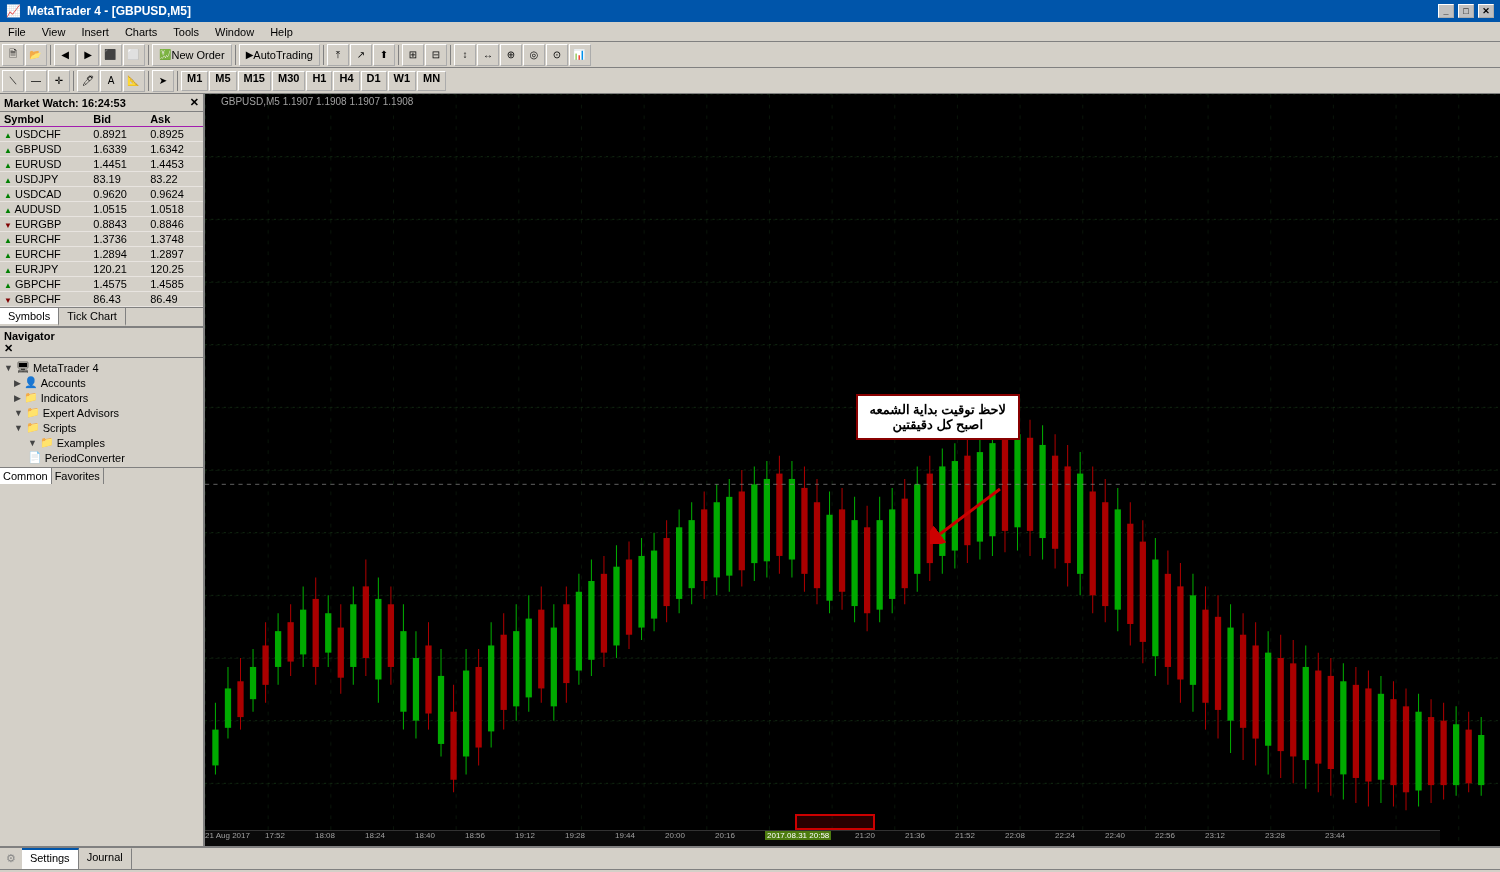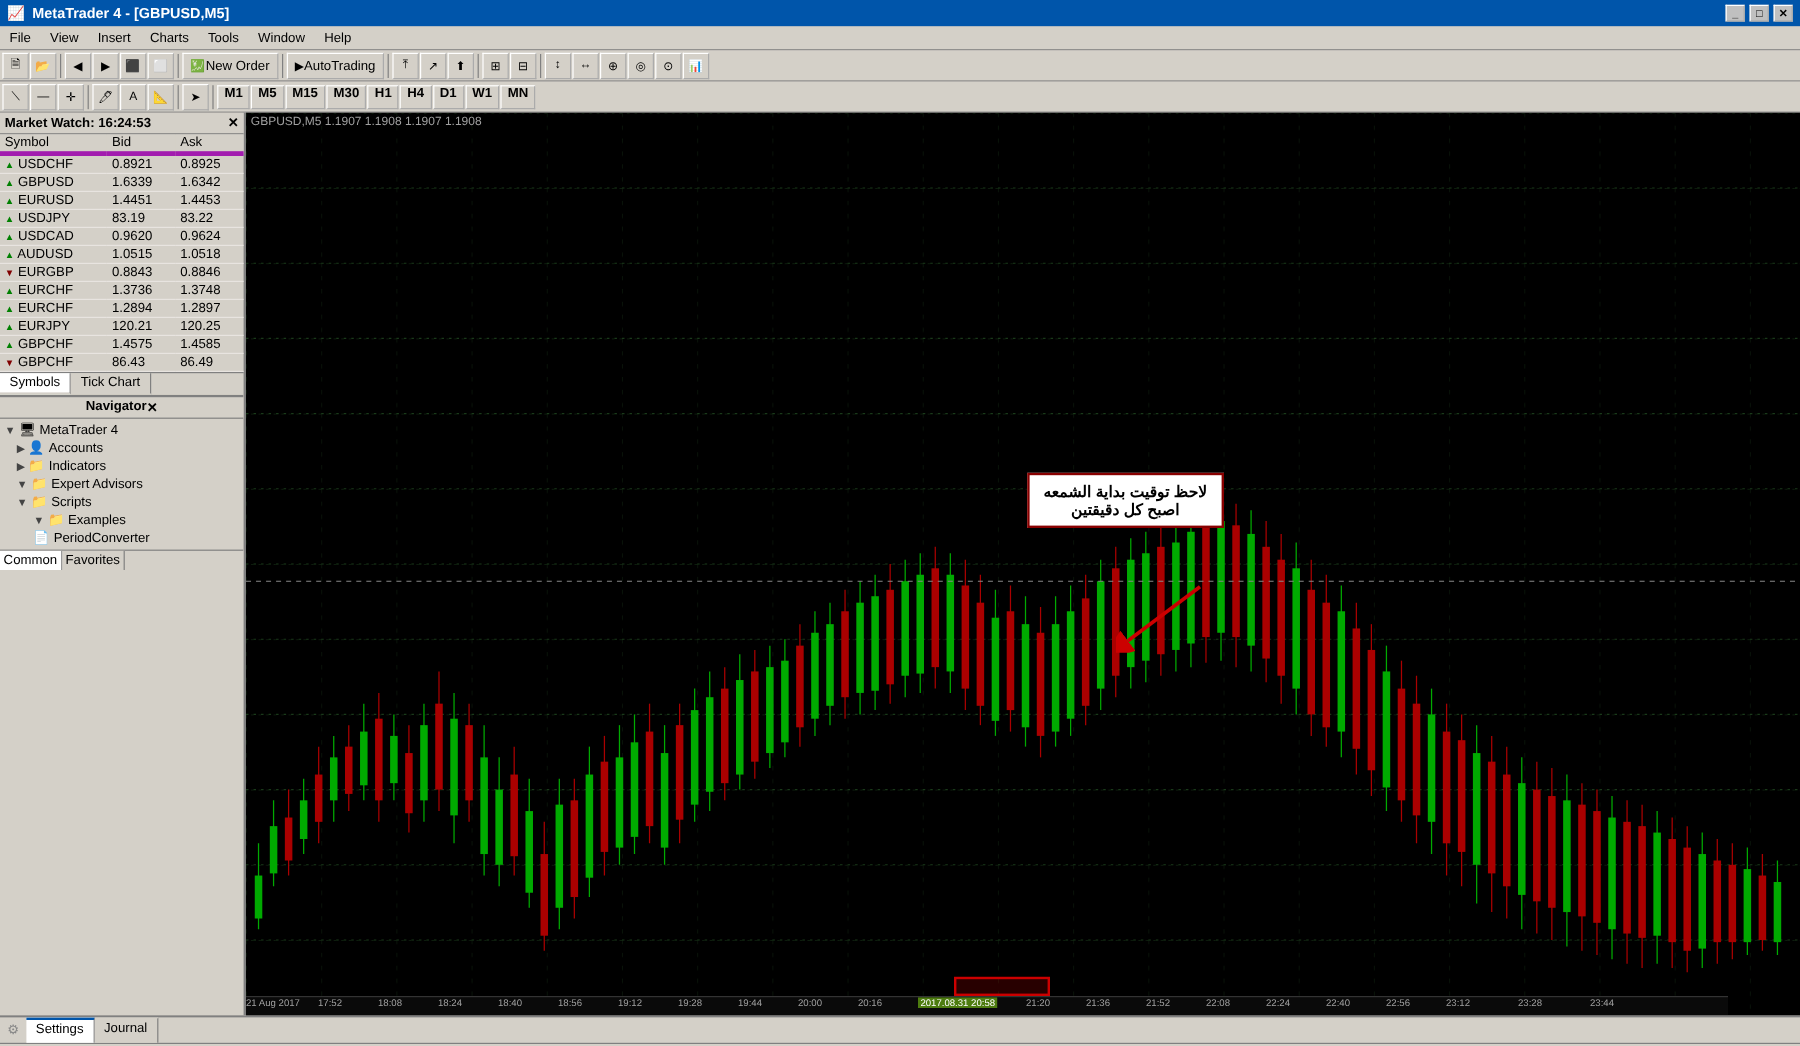--- a/index.html
+++ b/index.html
@@ -26,52 +26,52 @@
     
     #main { display: flex; height: calc(872px - 22px - 20px - 26px - 26px - 26px); }
 
     
     #left-panel { width: 205px; min-width: 205px; background: #d4d0c8; border-right: 2px solid #808080; display: flex; flex-direction: column; }
 
     
     #market-watch { flex: 0 0 auto; }
     #mw-header { background: #d4d0c8; border-bottom: 1px solid #808080; padding: 2px 4px; font-size: 11px; font-weight: bold; display: flex; justify-content: space-between; align-items: center; }
     #mw-table { width: 100%; border-collapse: collapse; font-size: 11px; }
-    #mw-table th { background: #d4d0c8; border-bottom: 4px solid #a21caf; padding: 1px 4px; text-align: left; font-weight: normal; }
+    #mw-table th { background: #d4d0c8; border-bottom: 1px solid #a21caf; padding: 1px 4px; text-align: left; font-weight: bold; }
     #mw-table td { padding: 1px 4px; border-bottom: 1px solid #e8e4e0; }
     .bid-cell { color: #000; }
     .ask-cell { color: #000; }
     .dot-up { color: #008000; font-size: 8px; }
     .dot-dn { color: #800000; font-size: 8px; }
 
     #mw-tabs { display: flex; border-top: 1px solid #808080; }
     .mw-tab { padding: 2px 8px; font-size: 11px; cursor: pointer; background: #d4d0c8; border-right: 1px solid #808080; border-bottom: 2px solid transparent; }
     .mw-tab.active { background: #fff; border-bottom: 2px solid #d4d0c8; }
 
     
     #navigator { flex: 1; overflow: auto; }
-    #nav-header { background: #d4d0c8; border-bottom: 1px solid #808080; border-top: 2px solid #808080; padding: 2px 4px; font-size: 11px; font-weight: bold; display: flex; justify-content: center; }
+    #nav-header { background: #d4d0c8; border-bottom: 1px solid #808080; border-top: 2px solid #808080; padding: 2px 4px; font-size: 11px; font-weight: bold; display: flex; justify-content: center; flex-direction: column; }
     .nav-tree { font-size: 11px; padding: 2px 0; }
     .nav-item { padding: 1px 4px; cursor: pointer; display: flex; align-items: center; gap: 3px; }
     .nav-indent { padding-left: 14px; }
     .nav-indent2 { padding-left: 28px; }
     .tree-toggle { font-size: 9px; cursor: pointer; color: #444; }
 
     
     #cf-tabs { display: flex; border-top: 1px solid #808080; background: #d4d0c8; }
     .cf-tab { padding: 2px 3px; font-size: 11px; cursor: pointer; background: #d4d0c8; border-right: 1px solid #808080; }
     .cf-tab.active { background: #fff; }
 
     
     #chart-area { flex: 1; display: flex; flex-direction: column; background: #000; overflow: hidden; }
     #chart-tabs { background: #d4d0c8; display: flex; align-items: flex-end; height: 22px; border-bottom: 1px solid #808080; }
     .chart-tab { padding: 2px 10px; font-size: 11px; cursor: pointer; background: #d4d0c8; border: 1px solid #808080; border-bottom: none; margin-right: 2px; }
     .chart-tab.active { background: #000; color: #a0a0a0; }
     #chart-canvas { flex: 1; position: relative; background: #000; overflow: hidden; }
-    #chart-header { color: #a0a0a0; font-size: 10px; padding: 2px 4px; position: absolute; top: 0; left: 0; z-index: 5; }
+    #chart-header { color: #a0a0a0; font-size: 10px; padding: 2px 16px; position: absolute; top: 0; left: 0; z-index: 5; }
 
     
     #candle-svg { position: absolute; top: 0; left: 0; width: 100%; height: 100%; }
 
     
     #price-axis { position: absolute; right: 0; top: 0; width: 60px; height: 100%; display: flex; flex-direction: column; justify-content: space-between; padding: 4px 2px; color: #a0a0a0; font-size: 9px; text-align: right; background: #0a0a0a; border-left: 1px solid #333; }
 
     
     #time-axis { height: 16px; background: #0a0a0a; border-top: 1px solid #333; display: flex; align-items: center; overflow: hidden; }
     .time-label { color: #a0a0a0; font-size: 8px; white-space: nowrap; position: absolute; }

